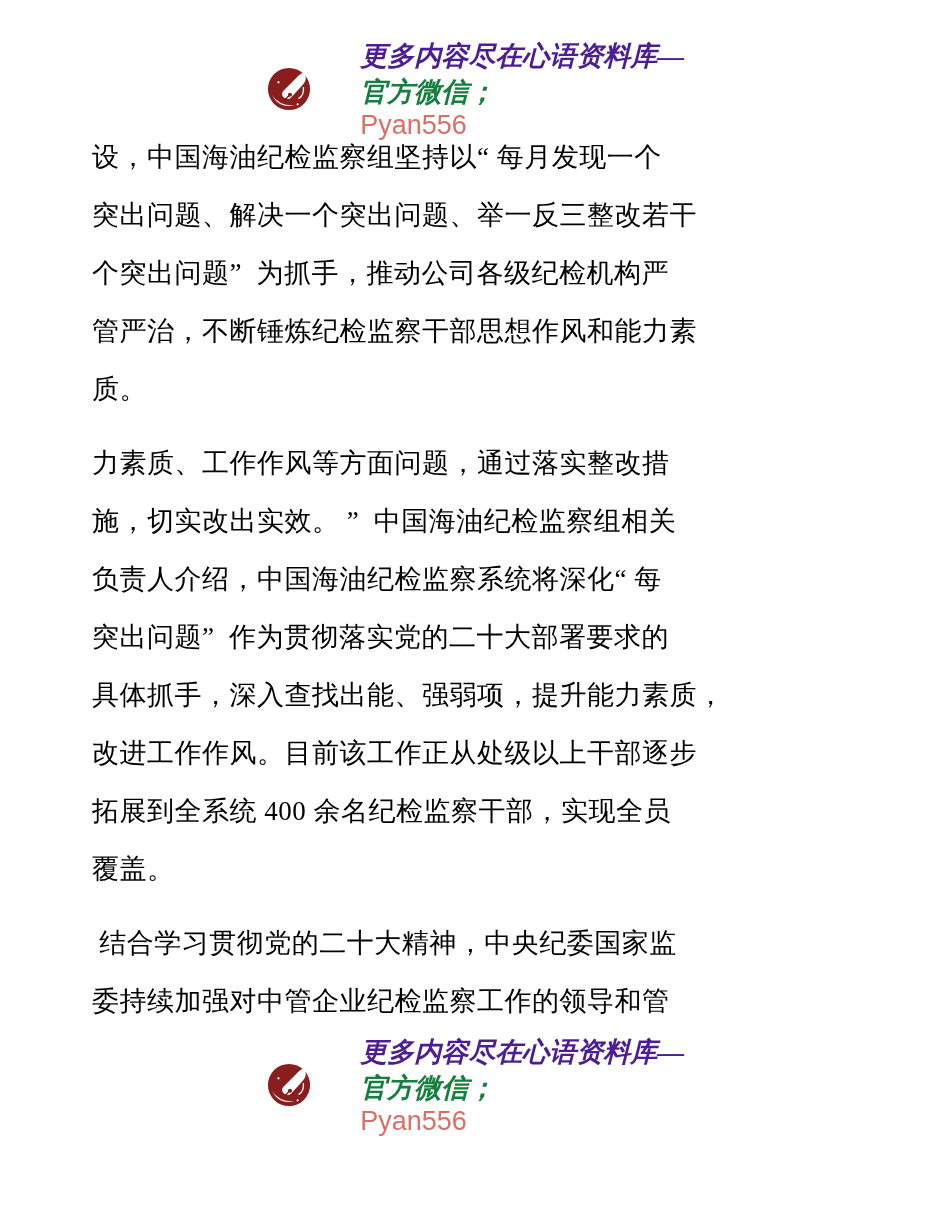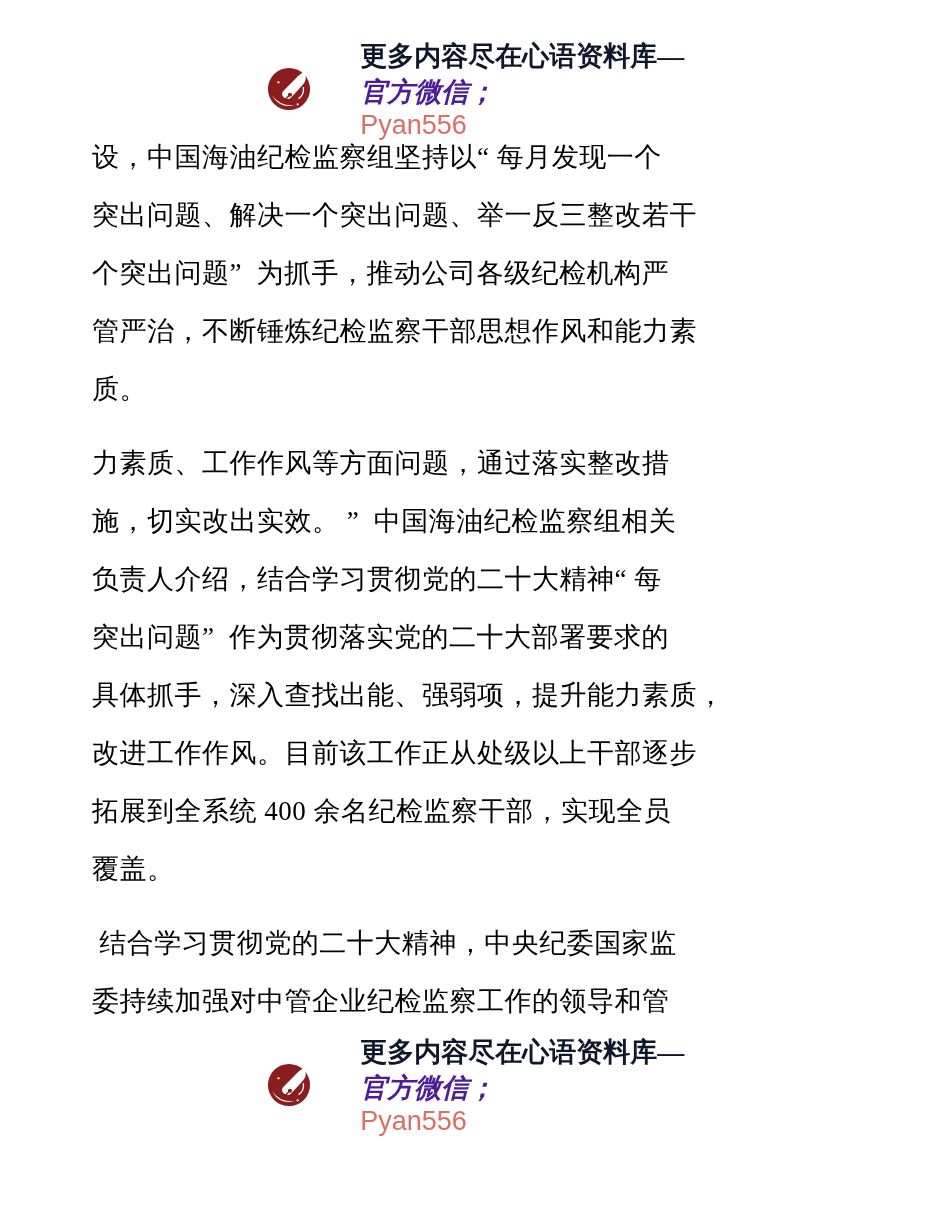--- a/index.html
+++ b/index.html
@@ -28,26 +28,27 @@
   .logo-badge {
     width: 46px;
     height: 46px;
     flex: 0 0 auto;
   }
   .banner-text {
     white-space: pre;
     font-size: 27px;
   }
   .brand-seg {
-    color: #0f172a;
+    color: #4c1d95;
     font-family: "Liberation Serif", serif;
     font-weight: bold;
+    font-style: italic;
   }
   .wechat-label-seg {
-    color: #4c1d95;
+    color: #15803d;
     font-family: "Liberation Serif", serif;
     font-style: italic;
     font-weight: bold;
   }
   .wechat-id-seg {
     color: #db6f66;
     font-family: "Liberation Sans", sans-serif;
     font-weight: normal;
   }
   
@@ -97,21 +98,21 @@
       <div class="line">设，中国海油纪检监察组坚持以“ 每月发现一个</div>
       <div class="line">突出问题、解决一个突出问题、举一反三整改若干</div>
       <div class="line">个突出问题”  为抓手，推动公司各级纪检机构严</div>
       <div class="line">管严治，不断锤炼纪检监察干部思想作风和能力素</div>
       <div class="line">质。</div>
     </div>
 
     <div class="para">
       <div class="line">力素质、工作作风等方面问题，通过落实整改措</div>
       <div class="line">施，切实改出实效。 ”  中国海油纪检监察组相关</div>
-      <div class="line">负责人介绍，结合学习贯彻党的二十大精神“ 每</div>
+      <div class="line">负责人介绍，中国海油纪检监察系统将深化“ 每</div>
       <div class="line">突出问题”  作为贯彻落实党的二十大部署要求的</div>
       <div class="line">具体抓手，深入查找出能、强弱项，提升能力素质，</div>
       <div class="line">改进工作作风。目前该工作正从处级以上干部逐步</div>
       <div class="line">拓展到全系统 400 余名纪检监察干部，实现全员</div>
       <div class="line">覆盖。</div>
     </div>
 
     <div class="para">
       <div class="line"> 结合学习贯彻党的二十大精神，中央纪委国家监</div>
       <div class="line">委持续加强对中管企业纪检监察工作的领导和管</div>

